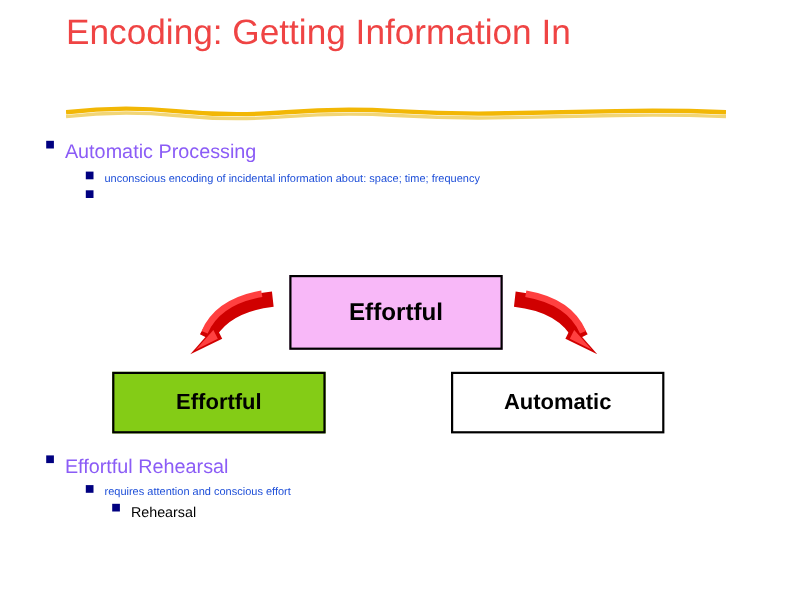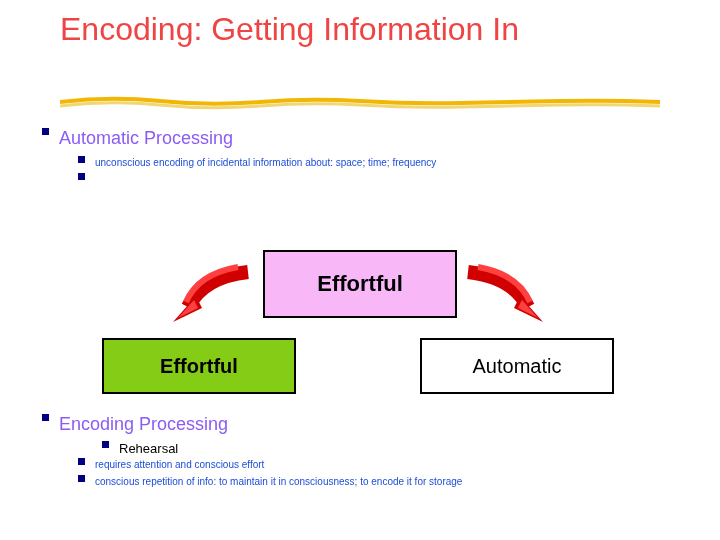--- a/index.html
+++ b/index.html
@@ -9,21 +9,21 @@
 .underline svg{width:600px;height:16px}
 .sec-head{font-size:18px;color:#8b5cf6;white-space:nowrap}
 .sub{font-size:10px;color:#1d4ed8;line-height:1.45}
 .sub2{font-size:13px;color:#000}
 .bullet{display:inline-block;width:7px;height:7px;background:#000080;margin-right:10px;vertical-align:middle}
 .row{display:flex;align-items:flex-start;margin-bottom:2px}
 .block-auto{position:absolute;left:42px;top:128px}
 .block-sub1{position:absolute;left:78px;top:156px}
 .encoding-box{position:absolute;left:263px;top:250px;width:190px;height:64px;border:2px solid #000;background:#f8b8f8;display:flex;align-items:center;justify-content:center;font-size:22px;font-weight:700;color:#000}
 .effortful-box{position:absolute;left:102px;top:338px;width:190px;height:52px;border:2px solid #000;background:#84cc16;display:flex;align-items:center;justify-content:center;font-size:20px;font-weight:700;color:#000}
-.auto-box{position:absolute;left:420px;top:338px;width:190px;height:52px;border:2px solid #000;background:#fff;display:flex;align-items:center;justify-content:center;font-size:20px;font-weight:400;color:#000}
+.auto-box{position:absolute;left:410px;top:338px;width:190px;height:52px;border:2px solid #000;background:#fff;display:flex;align-items:center;justify-content:center;font-size:20px;font-weight:700;color:#000}
 .arrow-left{position:absolute;left:168px;top:262px;width:95px;height:70px}
 .arrow-right{position:absolute;left:453px;top:262px;width:95px;height:70px}
 .block-effort{position:absolute;left:42px;top:414px}
 .block-sub2{position:absolute;left:78px;top:441px}
 .indent{margin-left:24px}
 </style>
 </head>
 <body>
 
 <div class="slide">
@@ -70,31 +70,27 @@
     </svg>
   </div>
 
   <div class="encoding-box">Effortful</div>
   <div class="effortful-box">Effortful</div>
   <div class="auto-box">Automatic</div>
 
   <div class="block-effort">
     <div class="row">
         <span class="bullet"></span>
-        <span class="sec-head">Encoding Processing</span>
+        <span class="sec-head">Effortful Rehearsal</span>
       </div>
   </div>
   <div class="block-sub2">
-    <div class="row indent">
-        <span class="bullet"></span>
-        <span class="sub2">Rehearsal</span>
-      </div>
     <div class="row">
         <span class="bullet"></span>
         <span class="sub">requires attention and conscious effort</span>
       </div>
-    <div class="row">
+    <div class="row indent">
         <span class="bullet"></span>
-        <span class="sub">conscious repetition of info: to maintain it in consciousness; to encode it for storage</span>
+        <span class="sub2">Rehearsal</span>
       </div>
   </div>
 
 </div>
 
 </body></html>

